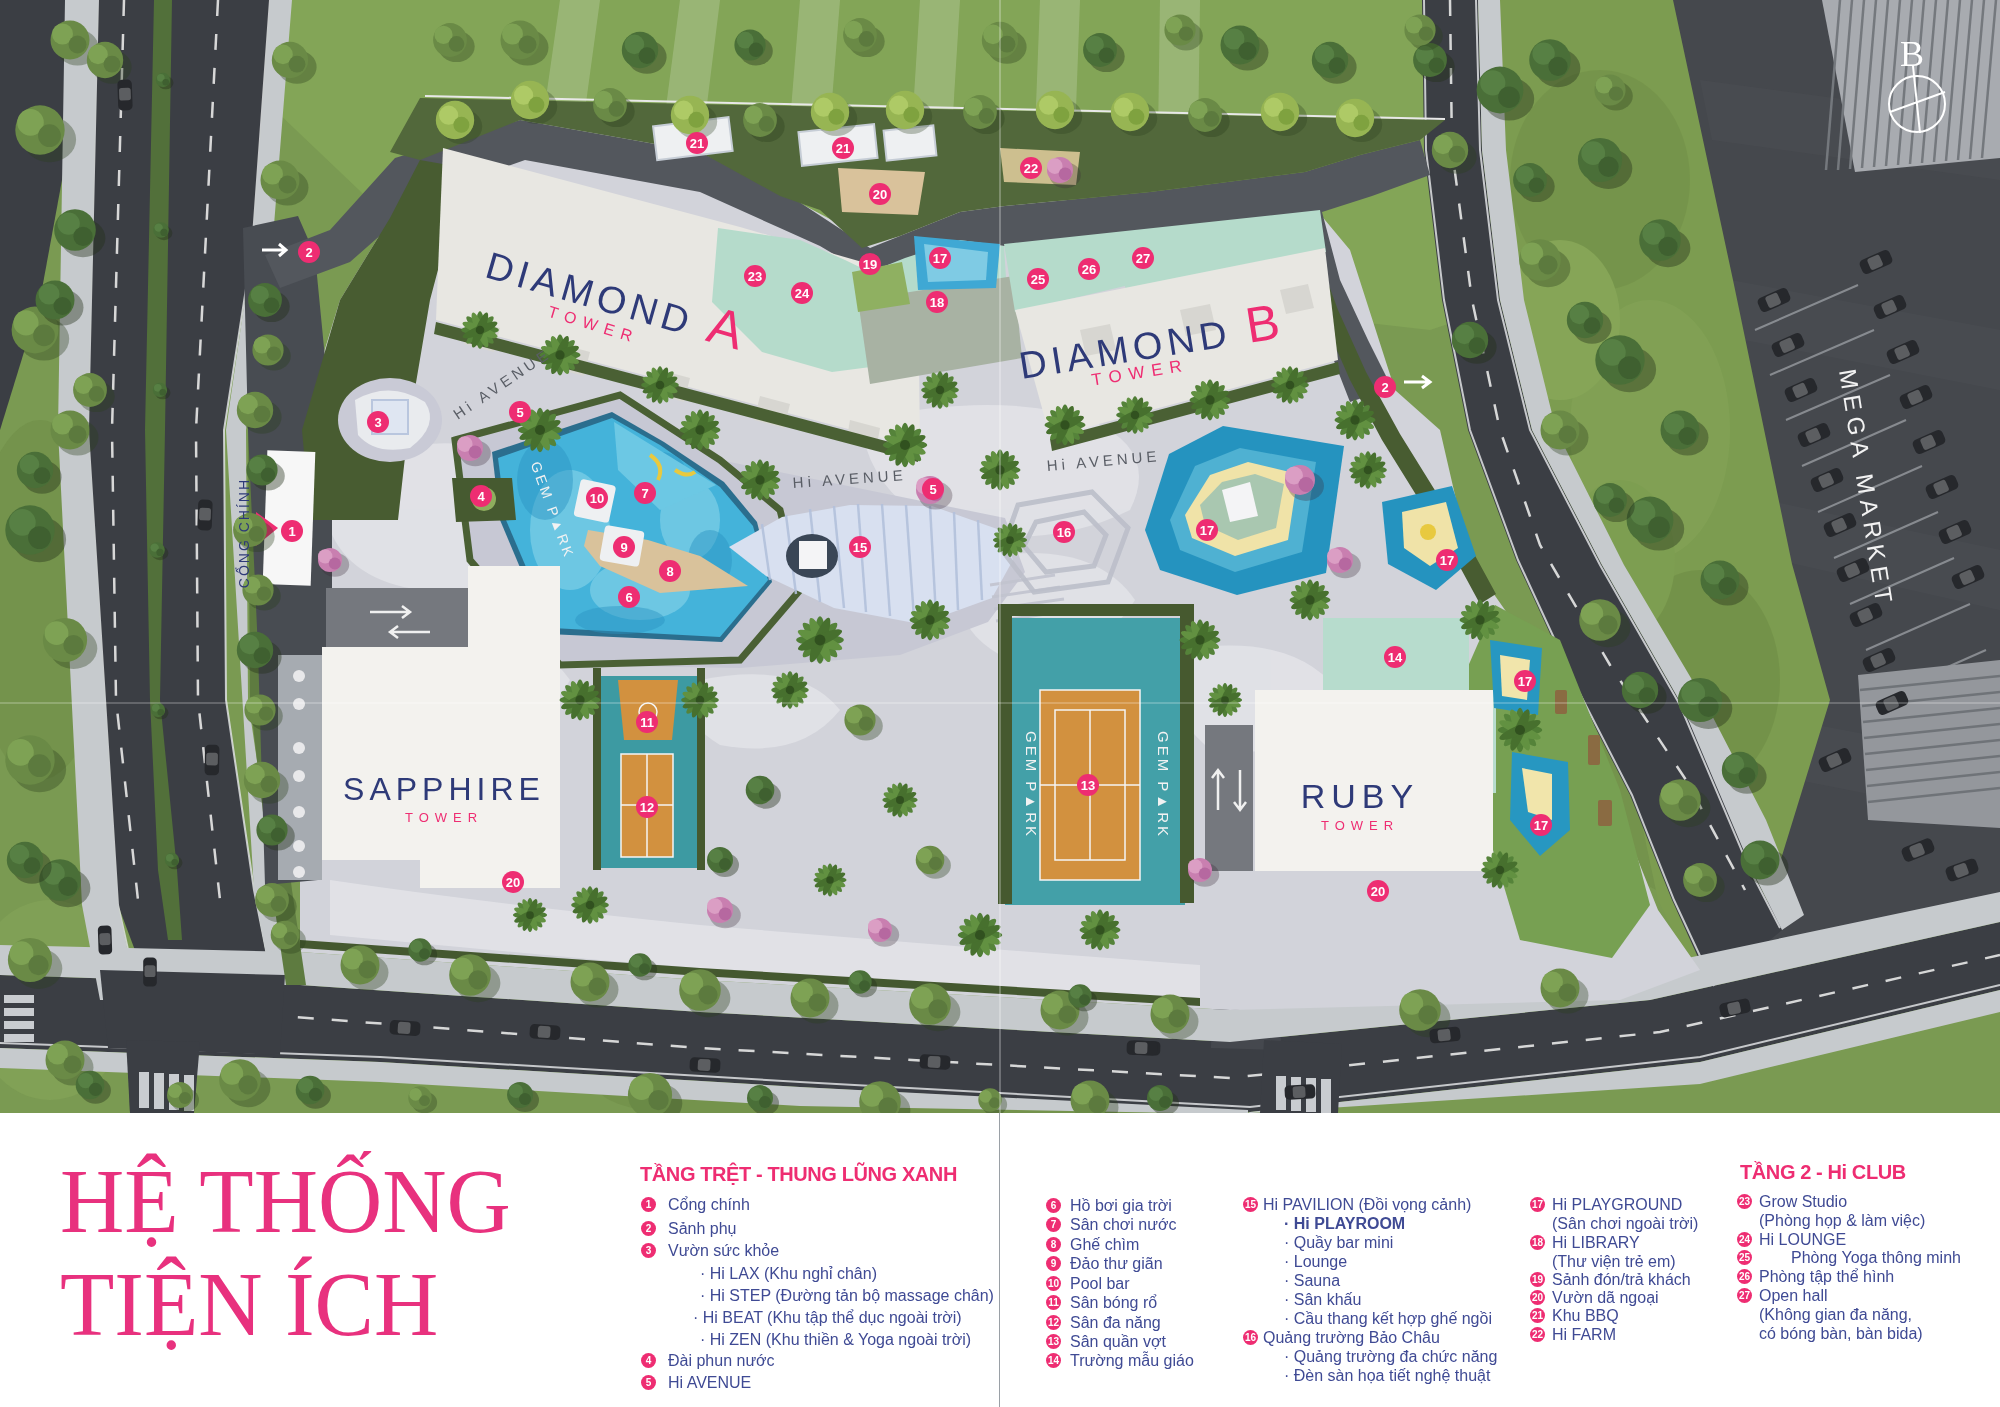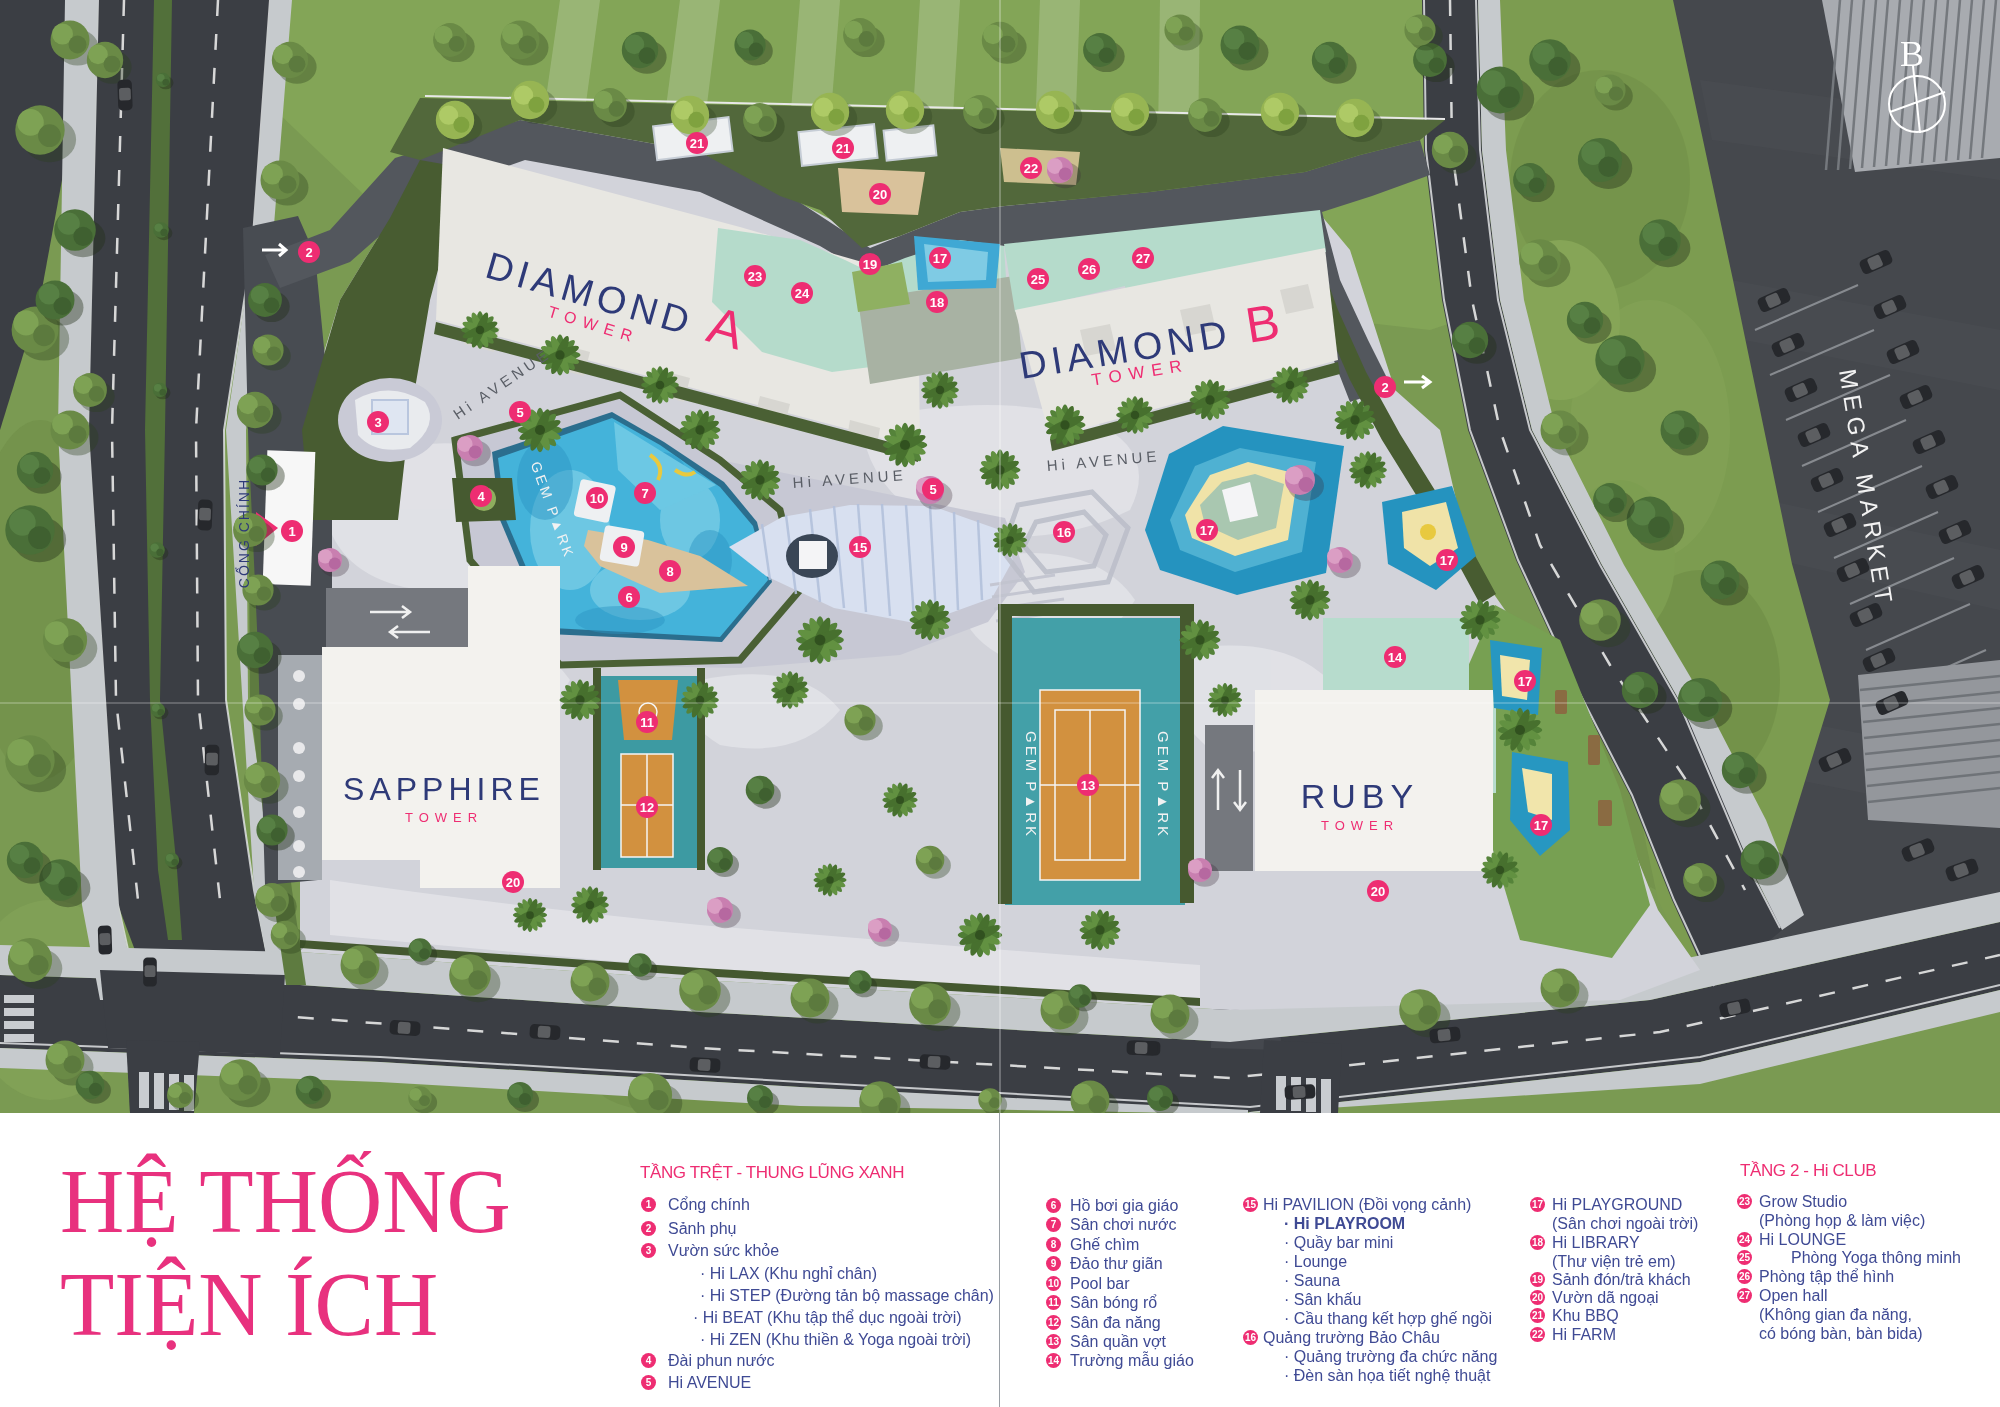--- a/index.html
+++ b/index.html
@@ -1,20 +1,20 @@
 <!DOCTYPE html>
 <html><head>
 <meta charset="utf-8">
 <style>
 html,body{margin:0;padding:0;}
 #page{position:relative;width:2000px;height:1407px;background:#ffffff;overflow:hidden;font-family:"Liberation Sans",sans-serif;}
 #map{position:absolute;left:0;top:0;}
 .leg{position:absolute;color:#3f4a94;font-size:16px;white-space:nowrap;}
 .lc{position:absolute;width:15px;height:15px;border-radius:50%;background:#ee2d72;color:#fff;font-size:10px;font-weight:bold;text-align:center;line-height:15px;}
-.lh{position:absolute;color:#ee2d72;font-size:17px;font-weight:normal;letter-spacing:-0.4px;white-space:nowrap;}
+.lh{position:absolute;color:#ee2d72;font-size:20px;font-weight:bold;letter-spacing:-0.4px;white-space:nowrap;}
 </style>
 </head>
 <body>
 <div id="page">
 <svg id="map" width="2000" height="1113" viewBox="0 0 2000 1113">
 <defs>
 <g id="tr">
           <ellipse cx="5" cy="5" rx="14" ry="12" fill="#2c3e1d" opacity="0.35"></ellipse>
           <circle r="13" fill="#6a8a46"></circle>
           <circle cx="-5" cy="-4" r="7" fill="#7ea254"></circle>
@@ -977,21 +977,21 @@
 <div class="leg" style="left:661px;top:1309px;margin-left:32px;">· Hi BEAT (Khu tập thể dục ngoài trời)</div>
 <div class="leg" style="left:700px;top:1331px;">· Hi ZEN (Khu thiền &amp; Yoga ngoài trời)</div>
 
 <div class="lc" style="left:641px;top:1353px;">4</div>
     <div class="leg" style="left:668px;top:1352px;">Đài phun nước</div>
 
 <div class="lc" style="left:641px;top:1375px;">5</div>
     <div class="leg" style="left:668px;top:1374px;">Hi AVENUE</div>
 
 <div class="lc" style="left:1046px;top:1198px;">6</div>
-    <div class="leg" style="left:1070px;top:1197px;">Hồ bơi gia giáo</div>
+    <div class="leg" style="left:1070px;top:1197px;">Hồ bơi gia trời</div>
 
 <div class="lc" style="left:1046px;top:1217px;">7</div>
     <div class="leg" style="left:1070px;top:1216px;">Sân chơi nước</div>
 
 <div class="lc" style="left:1046px;top:1237px;">8</div>
     <div class="leg" style="left:1070px;top:1236px;">Ghế chìm</div>
 
 <div class="lc" style="left:1046px;top:1256px;">9</div>
     <div class="leg" style="left:1070px;top:1255px;">Đảo thư giãn</div>
 

